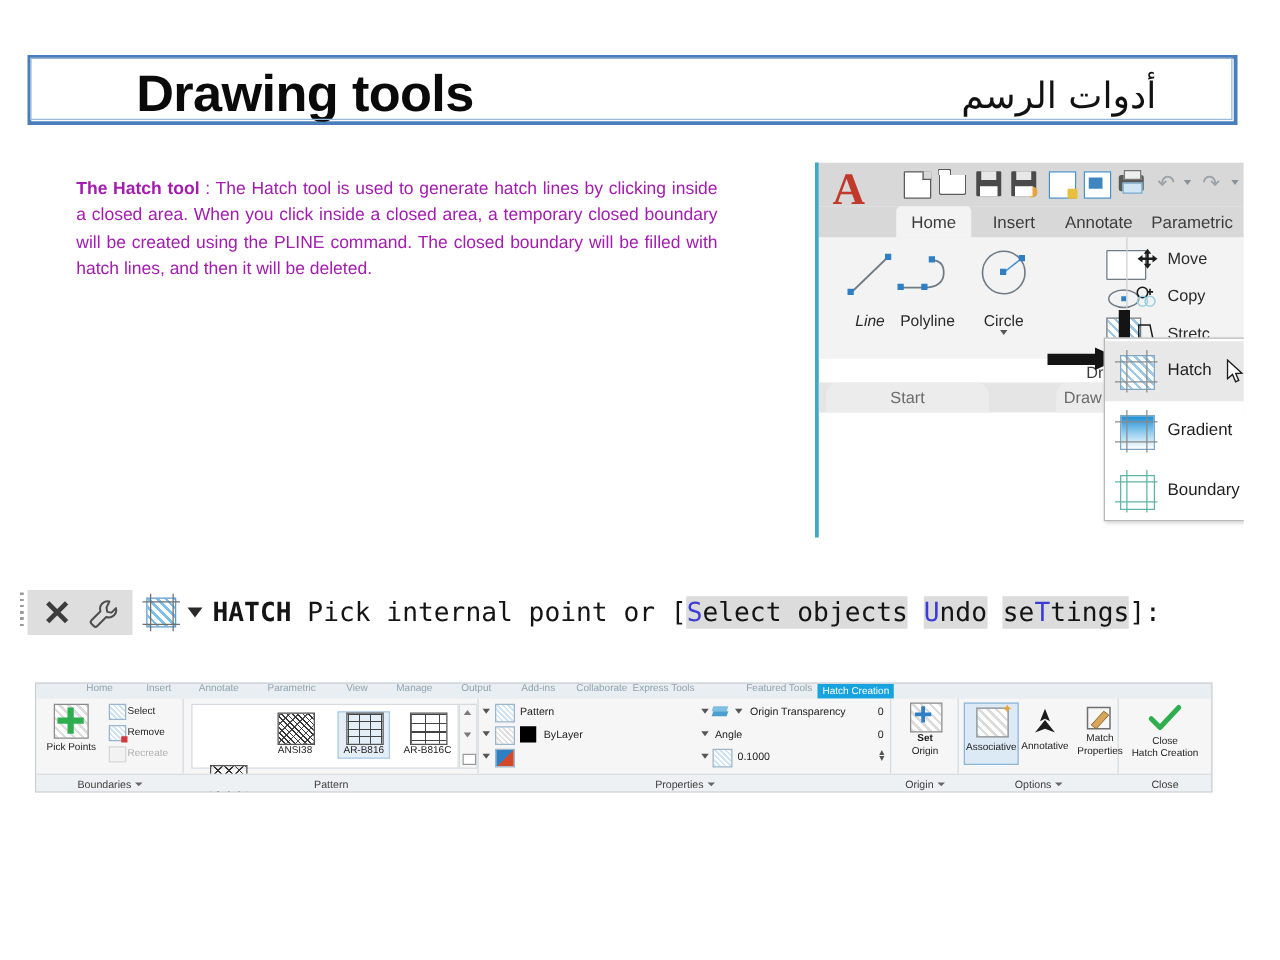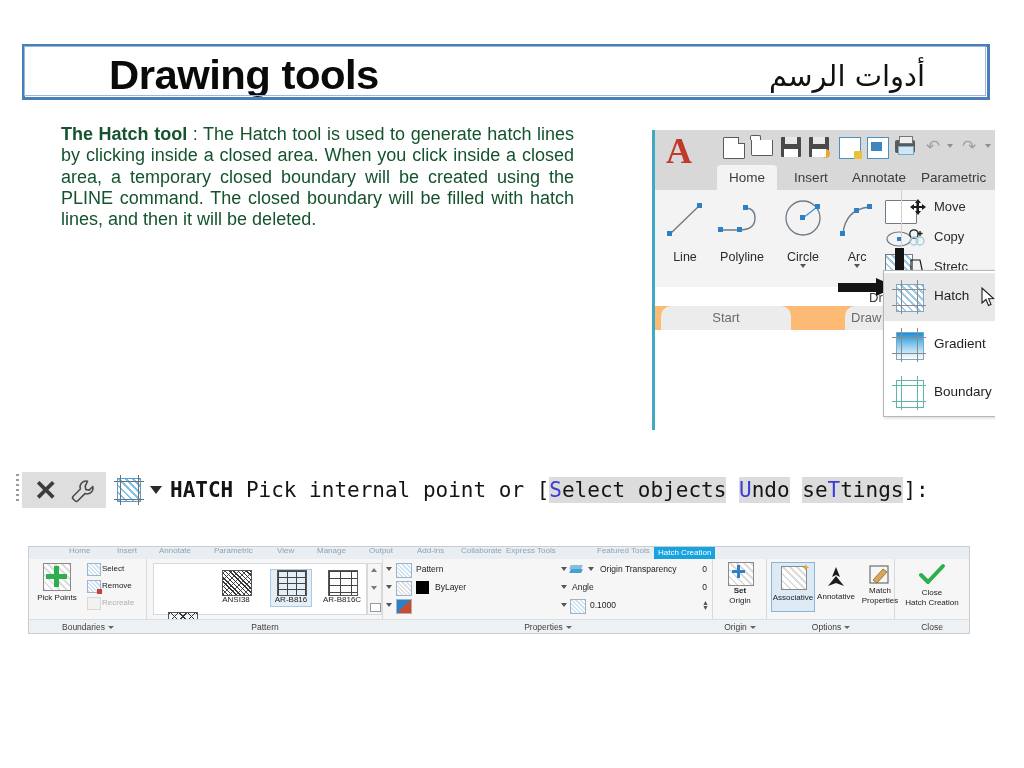--- a/index.html
+++ b/index.html
@@ -23,22 +23,22 @@
     font-size:41px;font-weight:bold;color:#0a0a0a;letter-spacing:-0.5px;
     transform:scaleX(1.02);transform-origin:left center;line-height:52px;
   }
   #title-ar{
     position:absolute;right:62px;top:4px;
     font-family:"DejaVu Sans",sans-serif;
     font-size:29px;color:#111111;line-height:50px;direction:rtl;
   }
   
   #body-text{
-    position:absolute;left:61px;top:124px;width:513px;
-    font-size:18px;line-height:21.3px;color:#14532d;
+    position:absolute;left:61px;top:140px;width:513px;
+    font-size:14px;line-height:21.3px;color:#a21caf;
     text-align:justify;
   }
   #body-text b{font-weight:bold;}
   
   #acad-shot{
     position:absolute;left:652px;top:130px;width:340px;height:300px;
     background:#ffffff;overflow:hidden;
     border-left:3px solid #3fa9c4;
   }
   .acad-qat{
@@ -82,21 +82,21 @@
   .draw-item .lbl{position:absolute;left:0;width:100%;top:52px;white-space:nowrap;}
   .draw-caret{position:absolute;left:50%;margin-left:-3.5px;top:66px;width:0;height:0;border-left:3.5px solid transparent;border-right:3.5px solid transparent;border-top:4px solid #555;}
   .modify-col{position:absolute;left:246px;top:0;width:94px;height:97px;border-left:1px solid #d0d0d0;}
   .modify-item{position:absolute;left:6px;font-size:13px;color:#2b2b2b;white-space:nowrap;}
   .modify-item .mlbl{position:absolute;left:26px;top:1px;}
   .panel-label-draw{
     position:absolute;left:214px;top:160px;font-size:13px;color:#3c3c3c;
   }
   .panel-label-draw .pc{display:inline-block;margin-left:5px;width:0;height:0;border-left:4px solid transparent;border-right:4px solid transparent;border-top:5px solid #555;vertical-align:middle;}
   .acad-filetabs{
-    position:absolute;left:0;top:176px;width:340px;height:24px;background:#fdba74;
+    position:absolute;left:0;top:176px;width:340px;height:24px;background:#e5e5e5;
   }
   .ftab{position:absolute;top:0;height:24px;line-height:24px;font-size:13px;color:#6a6a6a;background:#ececec;border-radius:10px 10px 0 0;text-align:center;}
   .acad-viewport{position:absolute;left:0;top:200px;width:340px;height:100px;background:#ffffff;}
   .vp-label{position:absolute;left:8px;top:5px;font-size:13px;color:#1a1a1a;white-space:nowrap;}
   
   #anno-arrow{position:absolute;left:183px;top:148px;width:58px;height:17px;}
   #anno-arrow .shaft{position:absolute;left:0;top:5px;width:40px;height:9px;background:#141414;}
   #anno-arrow .head{position:absolute;left:38px;top:0;width:0;height:0;border-top:9px solid transparent;border-bottom:9px solid transparent;border-left:20px solid #141414;}
   
   #down-arrow{position:absolute;left:234px;top:58px;width:20px;height:74px;}
@@ -198,21 +198,21 @@
 
   <div class="acad-tabstrip">
     <div class="acad-tab active" style="left:62px;width:60px;">Home</div>
     <div class="acad-tab" style="left:130px;width:52px;">Insert</div>
     <div class="acad-tab" style="left:188px;width:72px;">Annotate</div>
     <div class="acad-tab" style="left:266px;width:80px;text-align:left;">Parametric</div>
   </div>
 
   <div class="acad-panelarea">
 
-    <div class="draw-item" style="left:6px;top:8px;width:48px;height:70px;">
+    <div class="draw-item" style="left:17px;top:8px;width:48px;height:70px;font-style:italic;">
       <svg width="48" height="44" viewBox="0 0 48 44">
         <line x1="9" y1="36" x2="38" y2="8" stroke="#6f7b86" stroke-width="1.4"></line>
         <rect x="6" y="33" width="5" height="5" fill="#2f7fc4"></rect>
         <rect x="36" y="5" width="5" height="5" fill="#2f7fc4"></rect>
       </svg>
       <span class="lbl">Line</span>
     </div>
 
     <div class="draw-item" style="left:56px;top:8px;width:62px;height:70px;">
       <svg width="62" height="44" viewBox="0 0 62 44">
@@ -228,30 +228,20 @@
       <svg width="52" height="44" viewBox="0 0 52 44">
         <circle cx="26" cy="20" r="17" fill="none" stroke="#6f7b86" stroke-width="1.3"></circle>
         <line x1="26" y1="20" x2="40" y2="9" stroke="#3b8fd0" stroke-width="1.2"></line>
         <rect x="23" y="17" width="5" height="5" fill="#2f7fc4"></rect>
         <rect x="38" y="6" width="5" height="5" fill="#2f7fc4"></rect>
       </svg>
       <span class="lbl">Circle</span>
       <span class="draw-caret"></span>
     </div>
 
-    <div class="draw-item" style="left:176px;top:8px;width:52px;height:70px;">
-      <svg width="52" height="44" viewBox="0 0 52 44">
-        <path d="M12 36 Q14 12 38 9" fill="none" stroke="#6f7b86" stroke-width="1.4"></path>
-        <rect x="9" y="33" width="5" height="5" fill="#2f7fc4"></rect>
-        <rect x="23" y="10" width="5" height="5" fill="#2f7fc4"></rect>
-        <rect x="36" y="6" width="5" height="5" fill="#2f7fc4"></rect>
-      </svg>
-      <span class="lbl">Arc</span>
-      <span class="draw-caret"></span>
-    </div>
 
     <div style="position:absolute;left:230px;top:10px;width:30px;height:22px;border:1.4px solid #6f7b86;background:#fff;border-radius:1px;"></div>
     <svg style="position:absolute;left:230px;top:38px;" width="28" height="22">
       <ellipse cx="14" cy="11" rx="12" ry="7" fill="none" stroke="#6f7b86" stroke-width="1.2"></ellipse>
       <rect x="12" y="9" width="4" height="4" fill="#2f7fc4"></rect>
     </svg>
     <div style="position:absolute;left:230px;top:64px;width:26px;height:24px;border:1.3px solid #6f7b86;background:repeating-linear-gradient(45deg,#9ec9e6 0 2px,#ffffff 2px 5px);"></div>
 
     <div class="modify-col">
       <div class="modify-item" style="top:8px;">

